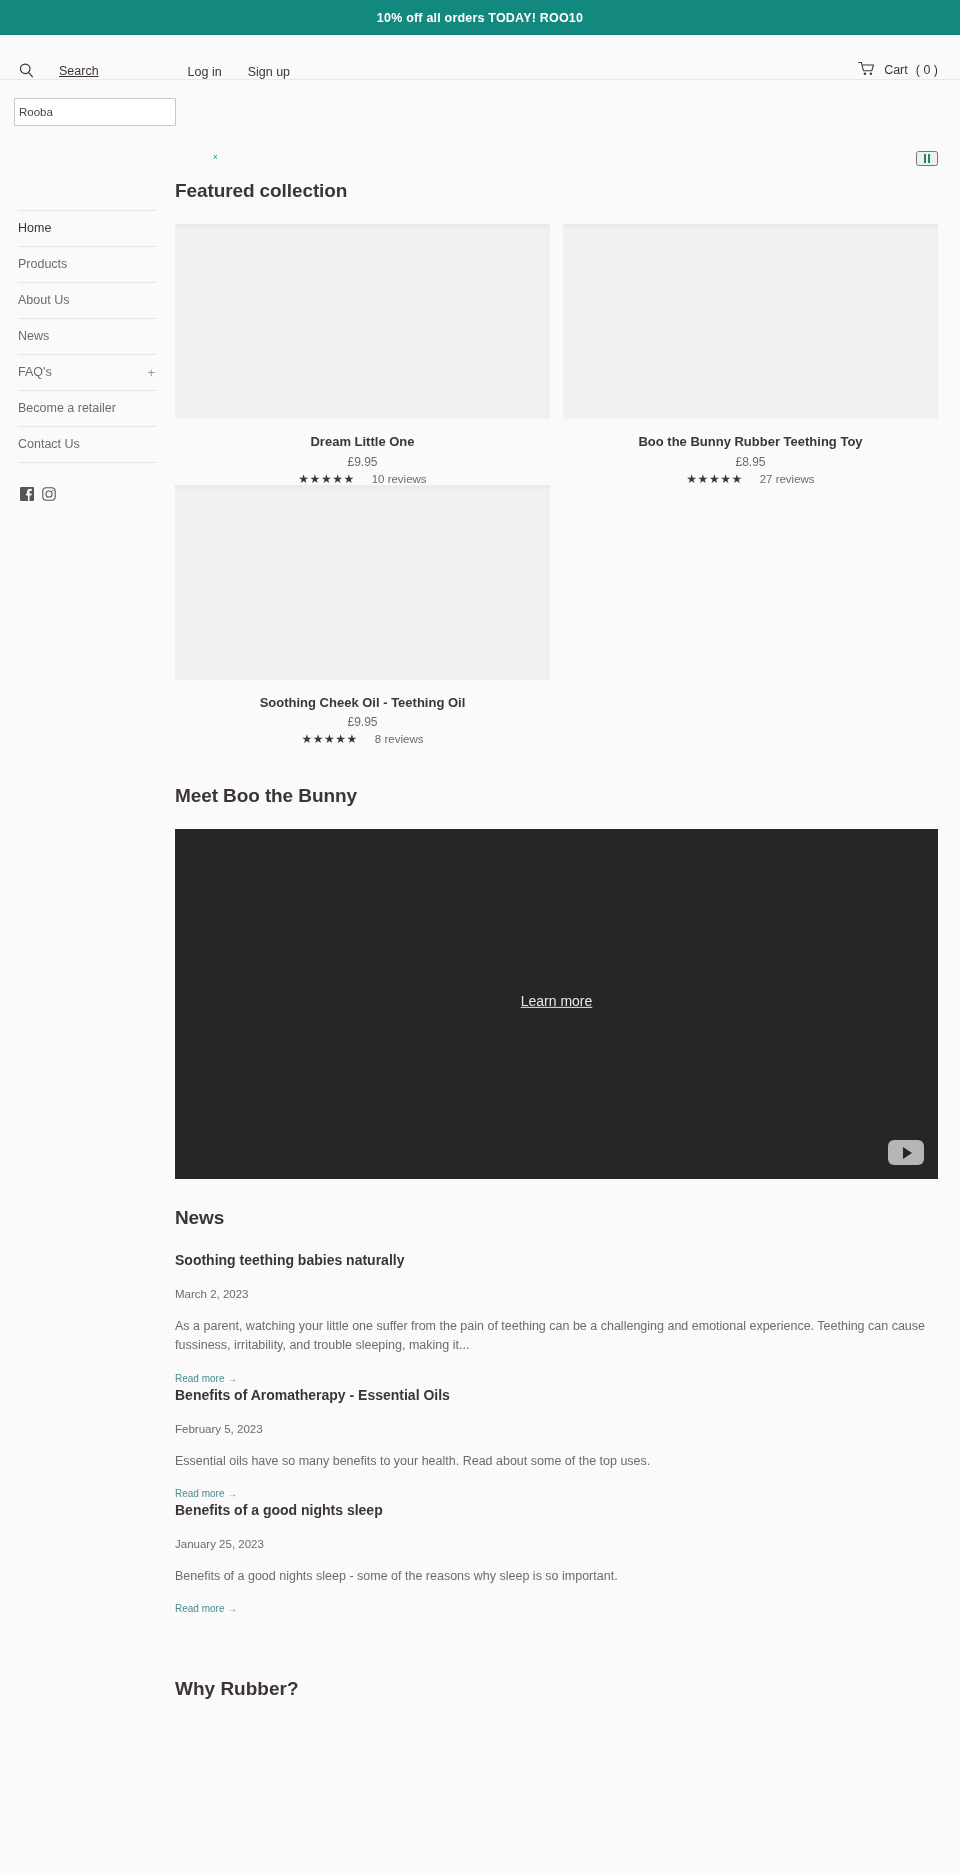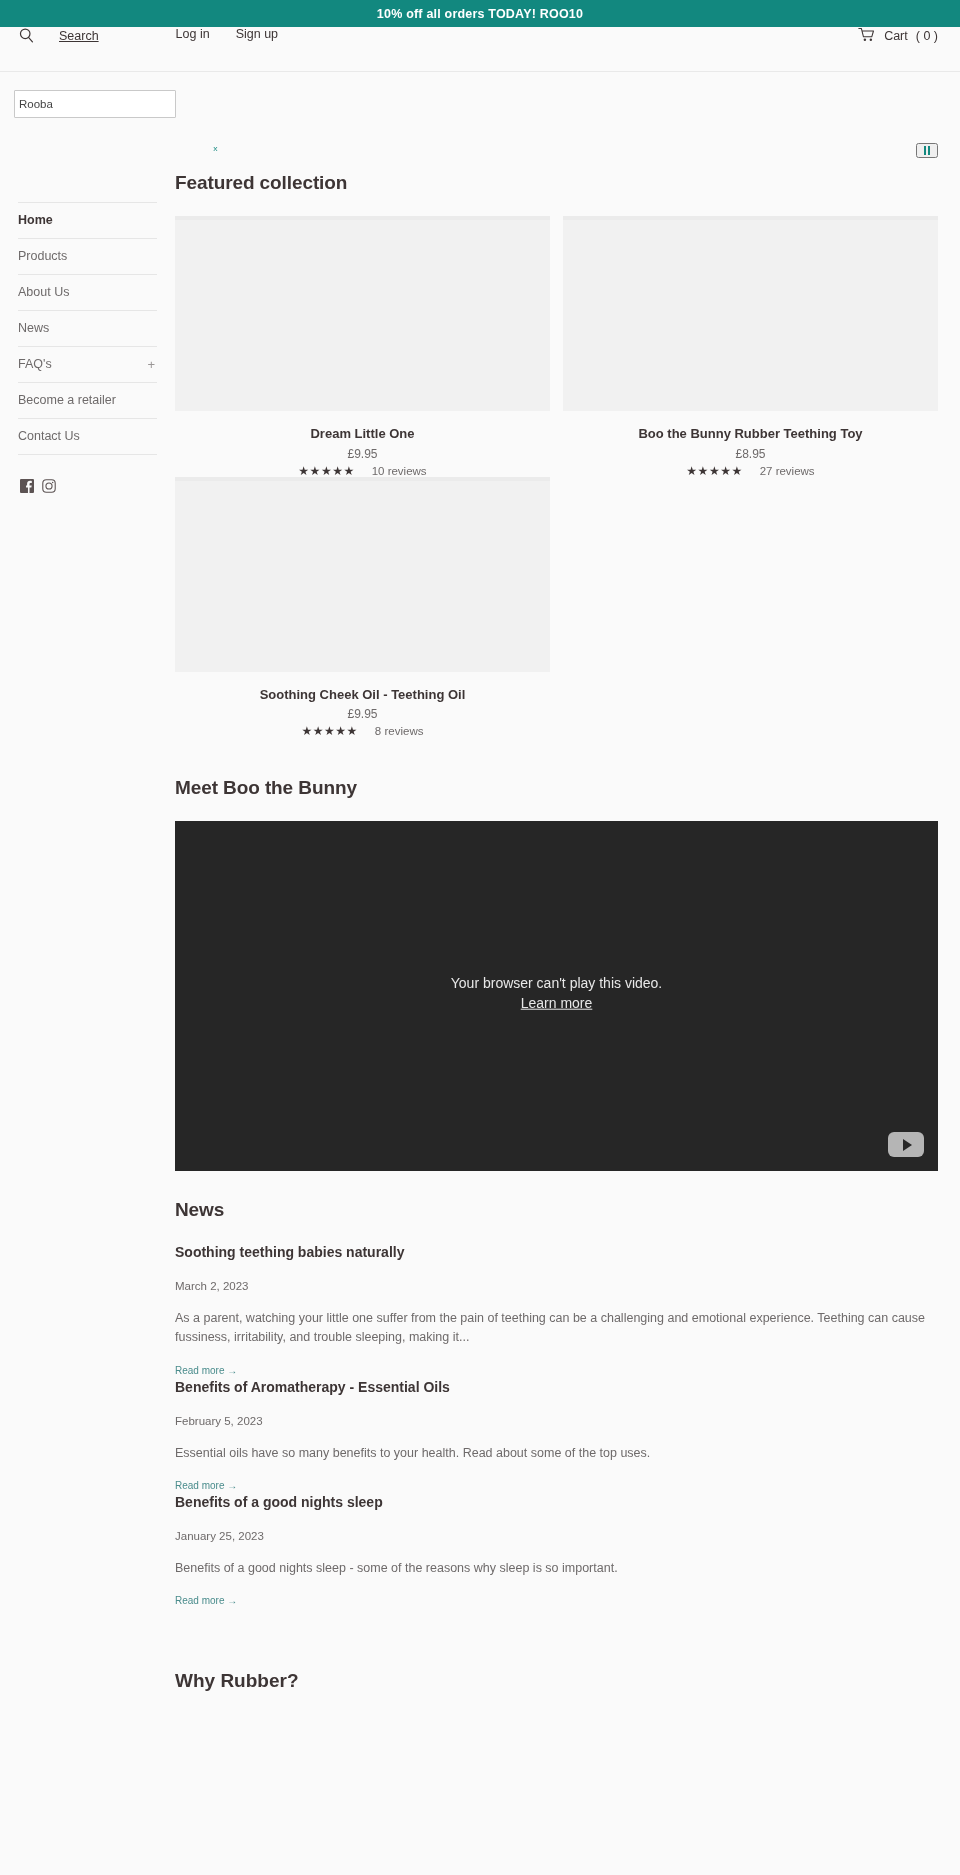--- a/index.html
+++ b/index.html
@@ -15,37 +15,38 @@
     width: 960px;
     min-height: 1875px;
     position: relative;
     overflow-x: hidden;
   }
 
   
   .announcement-bar {
     background: #12887f;
     color: #ffffff;
-    height: 27px;
+    height: 35px;
     display: flex;
     align-items: center;
     justify-content: center;
     font-size: 12.5px;
     font-weight: bold;
     letter-spacing: 0.2px;
   }
 
   
   .site-header {
     height: 45px;
     display: flex;
-    align-items: flex-start;
+    align-items: flex-end;
     padding: 0 22px 0 18px;
     border-bottom: 1px solid #e9e9e9;
     background: #fafafa;
+    gap: 12px;
   }
   .header-left {
     display: flex;
     align-items: center;
     gap: 10px;
   }
   .icon-btn {
     display: inline-flex;
     align-items: center;
     justify-content: center;
@@ -124,21 +125,21 @@
     align-items: center;
     justify-content: space-between;
     padding: 10px 2px 10px 0;
     font-size: 12.5px;
     color: #6e6a6a;
     text-decoration: none;
     line-height: 1.2;
   }
   .nav-link.active {
     color: #3d3535;
-    font-weight: bold;
+    font-weight: normal;
   }
   .nav-plus {
     color: #9a9696;
     font-size: 13px;
     line-height: 1;
   }
   .social-row {
     display: flex;
     gap: 8px;
     padding: 24px 0 0 2px;
@@ -462,21 +463,20 @@
             </div>
           </article>
 
         </div>
       </section>
 
       <section class="video-section">
         <h2 class="section-title">Meet Boo the Bunny</h2>
         <div class="video-box">
           <div class="video-message">
-            <div>Your browser can't play this video.</div>
             <a href="#">Learn more</a>
           </div>
           <div class="yt-play">
             <span class="tri"></span>
           </div>
         </div>
       </section>
 
       <section class="news-section">
         <h2 class="section-title">News</h2>

